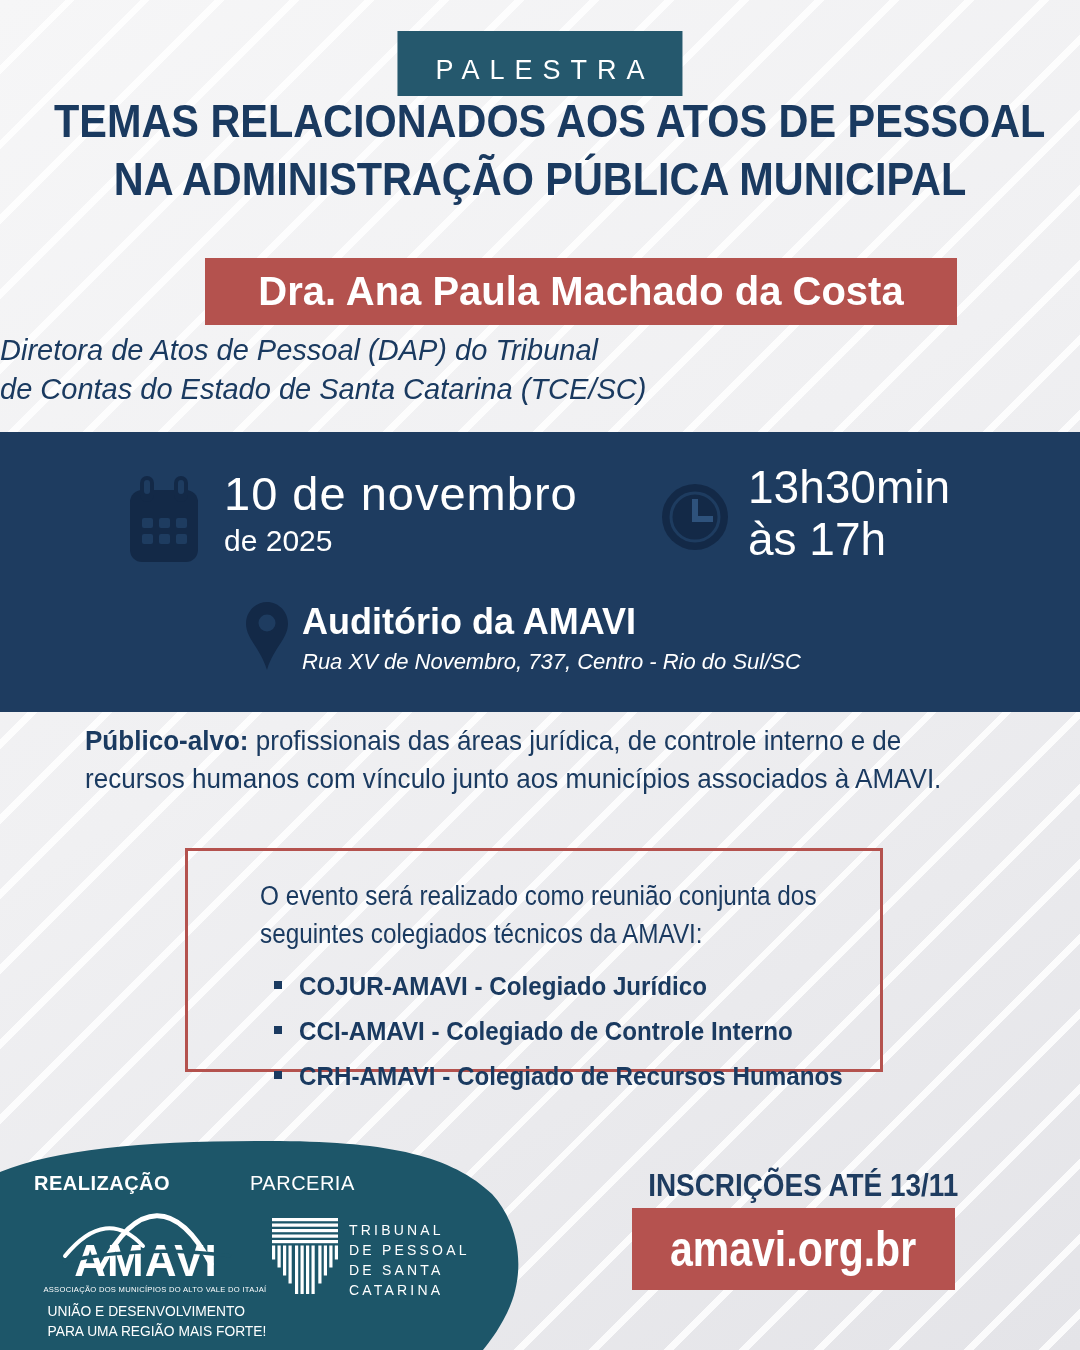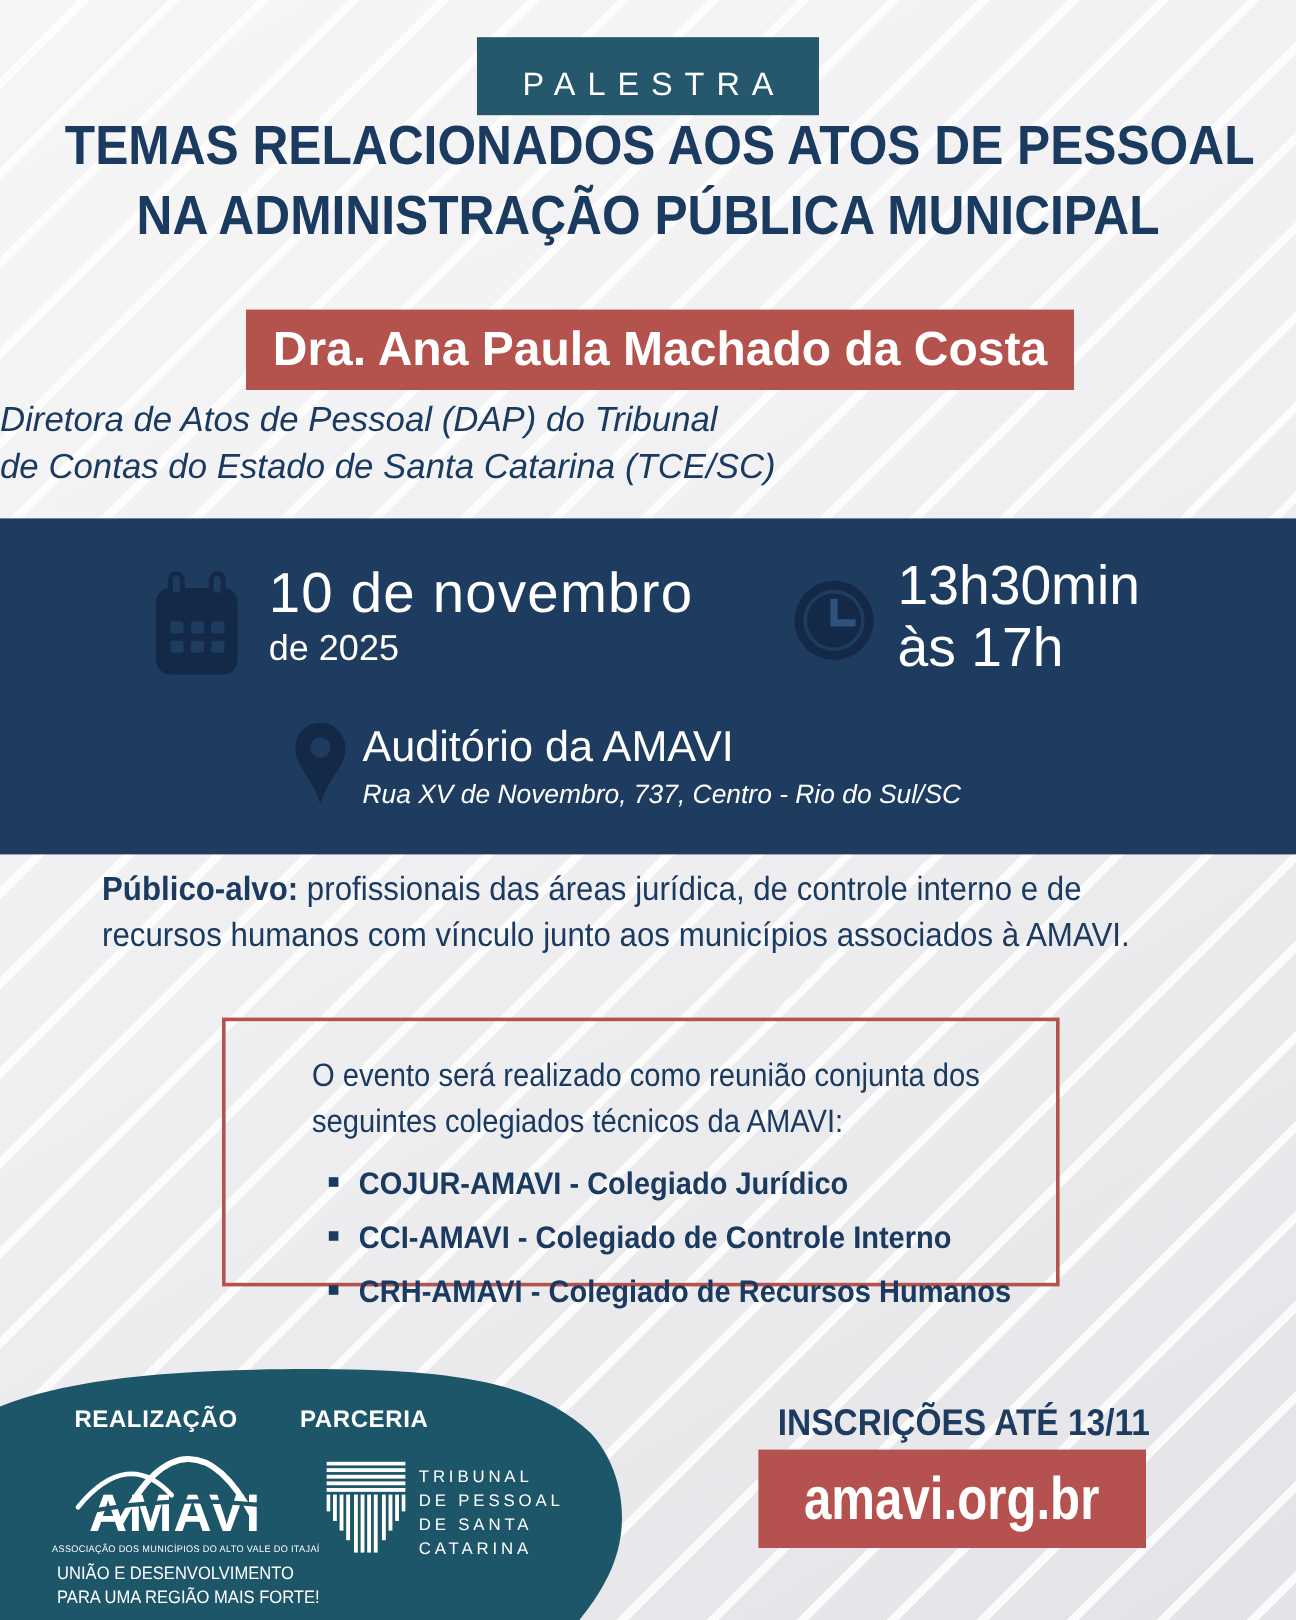--- a/index.html
+++ b/index.html
@@ -12,56 +12,56 @@
   }
   
   .badge{position:absolute;top:31px;left:50%;transform:translateX(-50%);
     background:#25586d;color:#fff;font-size:27px;letter-spacing:10px;
     padding:24px 28px 10px 38px;white-space:nowrap;}
   
   .title{position:absolute;top:92px;left:0;width:100%;text-align:center;
     color:#1a3a60;font-weight:bold;font-size:46px;line-height:1.27;}
   .tline{display:block;transform:scaleX(.9);white-space:nowrap;}
   
-  .speaker-banner{position:absolute;top:258px;left:205px;width:690px;height:67px;
+  .speaker-banner{position:absolute;top:258px;left:205px;width:752px;height:67px;
     background:#b4524e;color:#fff;display:flex;align-items:center;justify-content:center;
     font-size:40px;font-weight:bold;white-space:nowrap;}
   .role{position:absolute;top:331px;left:0;width:100%;
     font-style:italic;color:#1a3a60;font-size:29px;line-height:1.34;}
   
   .band{position:absolute;top:432px;left:0;width:100%;height:280px;background:#1e3c60;color:#fff;}
   .cal-icon{position:absolute;left:128px;top:44px;}
   .date-block{position:absolute;left:224px;top:34px;}
   .date-main{font-size:47px;letter-spacing:1px;white-space:nowrap;}
   .date-sub{font-size:30px;margin-top:3px;}
   .clock-icon{position:absolute;left:660px;top:50px;}
   .time-block{position:absolute;left:748px;top:30px;font-size:46px;line-height:1.13;white-space:nowrap;}
   .pin-icon{position:absolute;left:246px;top:170px;}
   .venue-block{position:absolute;left:302px;top:169px;}
-  .venue{font-size:36px;white-space:nowrap;}
+  .venue{font-size:36px;white-space:nowrap;font-weight:bold;}
   .address{font-size:22px;font-style:italic;margin-top:6px;white-space:nowrap;}
   
   .audience{position:absolute;top:722px;left:85px;width:960px;color:#1a3a60;
     font-size:28px;line-height:1.36;}
   .aud-line{white-space:nowrap;transform-origin:left center;transform:scaleX(.93);}
   .aud-label{font-weight:bold;}
   
   .meeting-box{position:absolute;top:848px;left:185px;width:698px;height:224px;
     border:3px solid #b4524e;color:#1a3a60;box-sizing:border-box;}
   .box-intro{margin:26px 0 0 72px;font-size:27px;line-height:1.42;}
   .intro-line{white-space:nowrap;transform-origin:left center;transform:scaleX(.9);}
   .box-list{list-style:none;margin:17px 0 0 84px;padding:0;font-size:26px;font-weight:bold;}
   .box-list li{margin-top:14px;position:relative;padding-left:27px;}
   .box-list li::before{content:"";position:absolute;left:2px;top:10px;width:8px;height:8px;background:#1a3a60;}
   .li-text{display:inline-block;white-space:nowrap;transform-origin:left center;transform:scaleX(.93);}
   
   .blob-svg{position:absolute;left:0;top:1128px;}
   .realization-label{position:absolute;left:34px;top:1172px;color:#fff;font-weight:bold;
-    font-size:20px;letter-spacing:.5px;white-space:nowrap;margin-left:28px;}
-  .partnership-label{position:absolute;left:250px;top:1172px;color:#fff;font-weight:bold;
+    font-size:20px;letter-spacing:.5px;white-space:nowrap;}
+  .partnership-label{position:absolute;left:250px;top:1172px;color:#fff;font-weight:normal;
     font-size:20px;letter-spacing:.5px;white-space:nowrap;}
   .amavi-logo{position:absolute;left:38px;top:1196px;width:216px;text-align:center;color:#fff;}
   .amavi-subtitle{font-size:8px;letter-spacing:.3px;white-space:nowrap;transform:scaleX(.95);margin-top:1px;}
   .amavi-tagline{font-size:15px;font-weight:normal;line-height:1.3;margin-top:7px;}
   .amavi-tagline span{display:inline-block;white-space:nowrap;transform:scaleX(.92);}
   .tce-logo{position:absolute;left:272px;top:1218px;display:flex;color:#fff;}
   .tce-text{margin-left:11px;margin-top:3px;font-size:14px;letter-spacing:3.2px;line-height:1.42;white-space:nowrap;}
   
   .deadline{position:absolute;left:632px;top:1168px;width:323px;text-align:center;
     color:#1e3c60;font-weight:bold;font-size:31px;white-space:nowrap;transform:scaleX(.9);}

